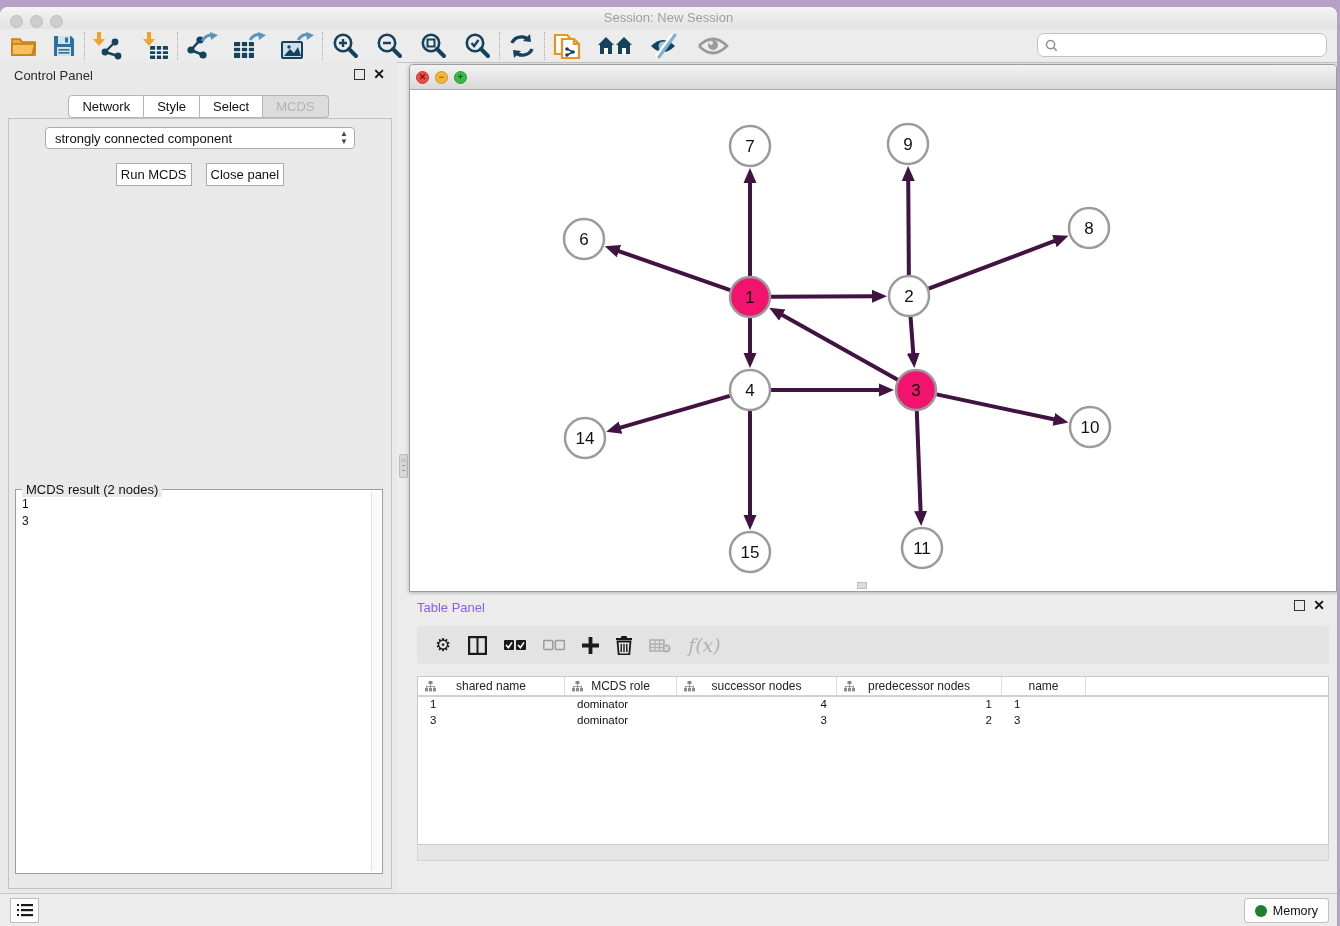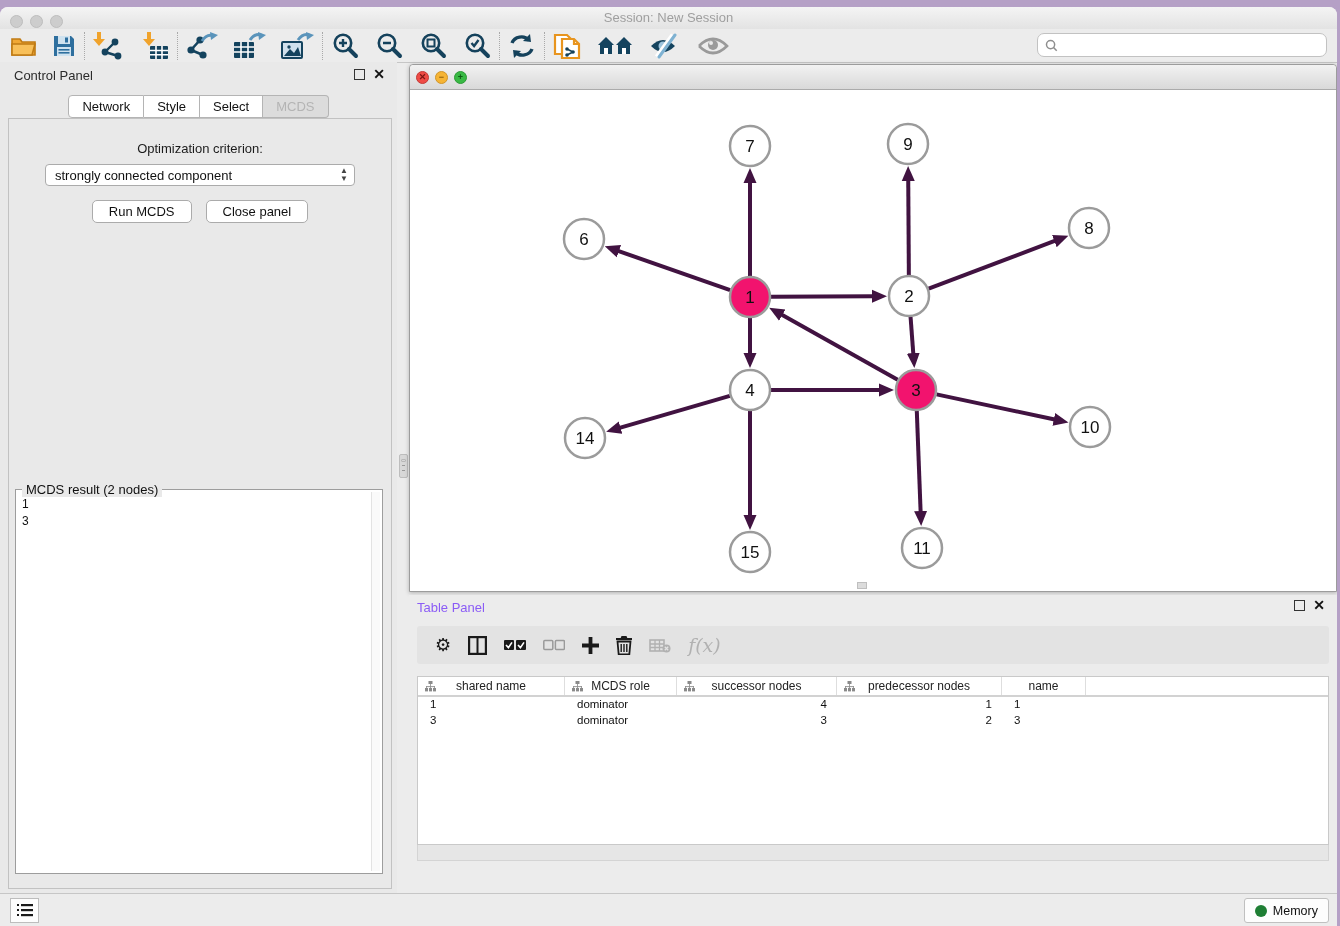--- a/index.html
+++ b/index.html
@@ -41,22 +41,22 @@
   .tab.disabled { background:#dcdcdc; color:#b4b4b4; }
 
   .cp-box { position:absolute; top:56px; left:8px; right:5px; bottom:4px;
             border:1px solid #c2c2c2; background:#e9e9e9; }
   .opt-label { margin-top:22px; text-align:center; font-size:13px; color:#1c1c1c; }
   .criterion { position:relative; margin:8px auto 0; width:310px; height:22px; background:#fff;
                border:1px solid #ababab; border-radius:4px; font-size:13px; color:#111;
                display:flex; align-items:center; padding-left:9px; }
   .criterion .stepper { position:absolute; right:6px; top:2px; font-size:8px; line-height:8px; color:#444; text-align:center; }
   .btn-row { display:flex; justify-content:center; gap:14px; margin-top:14px; }
-  .mac-btn { background:#fff; border:1px solid #ababab; border-radius:5px; font-size:13px;
-             color:#111; padding:3px 16px; font-family:"Liberation Sans",sans-serif; }
+  .mac-btn { background:#fff; border:1px solid #ababab; border-radius:0; font-size:13px;
+             color:#111; padding:3px 4px; font-family:"Liberation Sans",sans-serif; }
 
   .result-box { position:absolute; left:6px; right:8px; top:370px; bottom:14px;
                 border:1px solid #9d9d9d; background:#fff; }
   .result-legend { position:absolute; top:-8px; left:6px; background:#e9e9e9; padding:0 4px;
                    font-size:13px; color:#111; }
   .result-lines { padding:6px 2px 0 6px; font-size:12px; color:#111; line-height:17px; white-space:pre-line; }
   .result-scroll { position:absolute; top:2px; bottom:2px; right:2px; width:9px; background:#fafafa;
                    border-left:1px solid #e3e3e3; }
 
   
@@ -289,21 +289,20 @@
       <span class="panel-close" style="right:12px">✕</span>
     </div>
     <div class="tabs-row" id="cp-tabs">
         <span class="tab">Network</span>
         <span class="tab">Style</span>
         <span class="tab">Select</span>
         <span class="tab disabled">MCDS</span>
       </div>
 
     <div class="cp-box">
-      <div class="opt-label">Optimization criterion:</div>
       <div class="criterion">
         <span>strongly connected component</span>
         <span class="stepper">▲<br>▼</span>
       </div>
       <div class="btn-row">
         <button class="mac-btn">Run MCDS</button>
         <button class="mac-btn">Close panel</button>
       </div>
 
       <div class="result-box">

